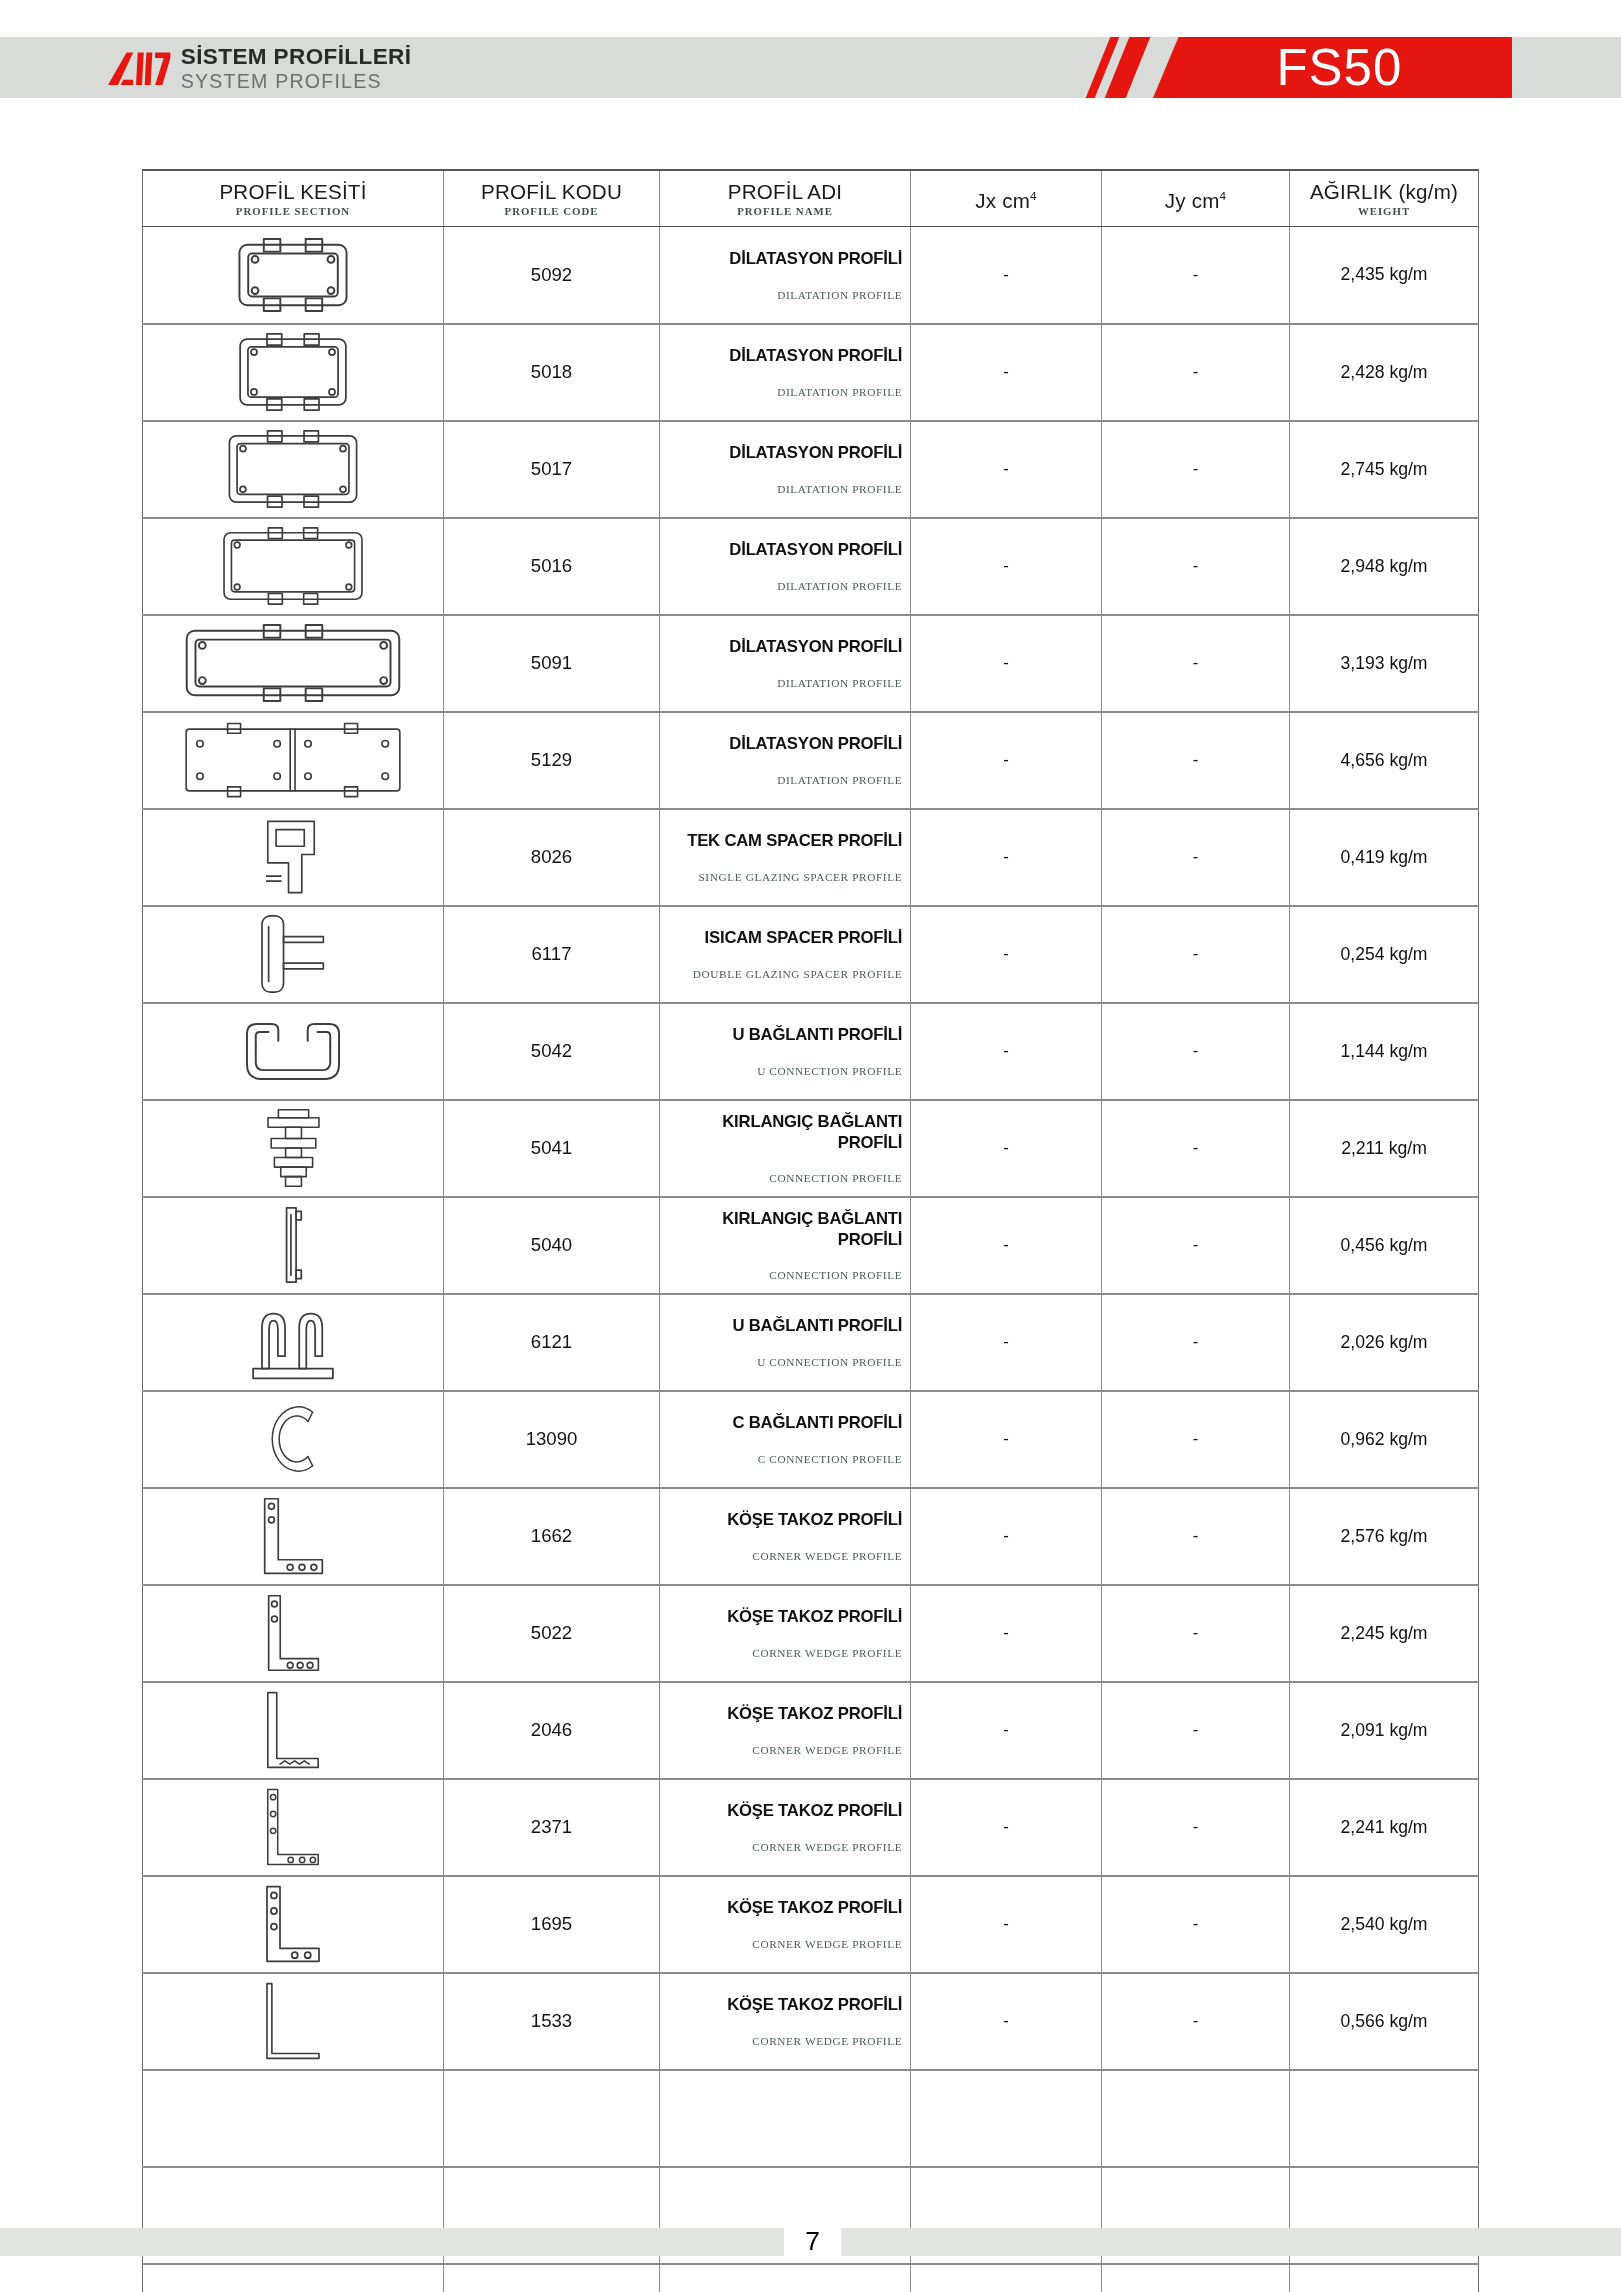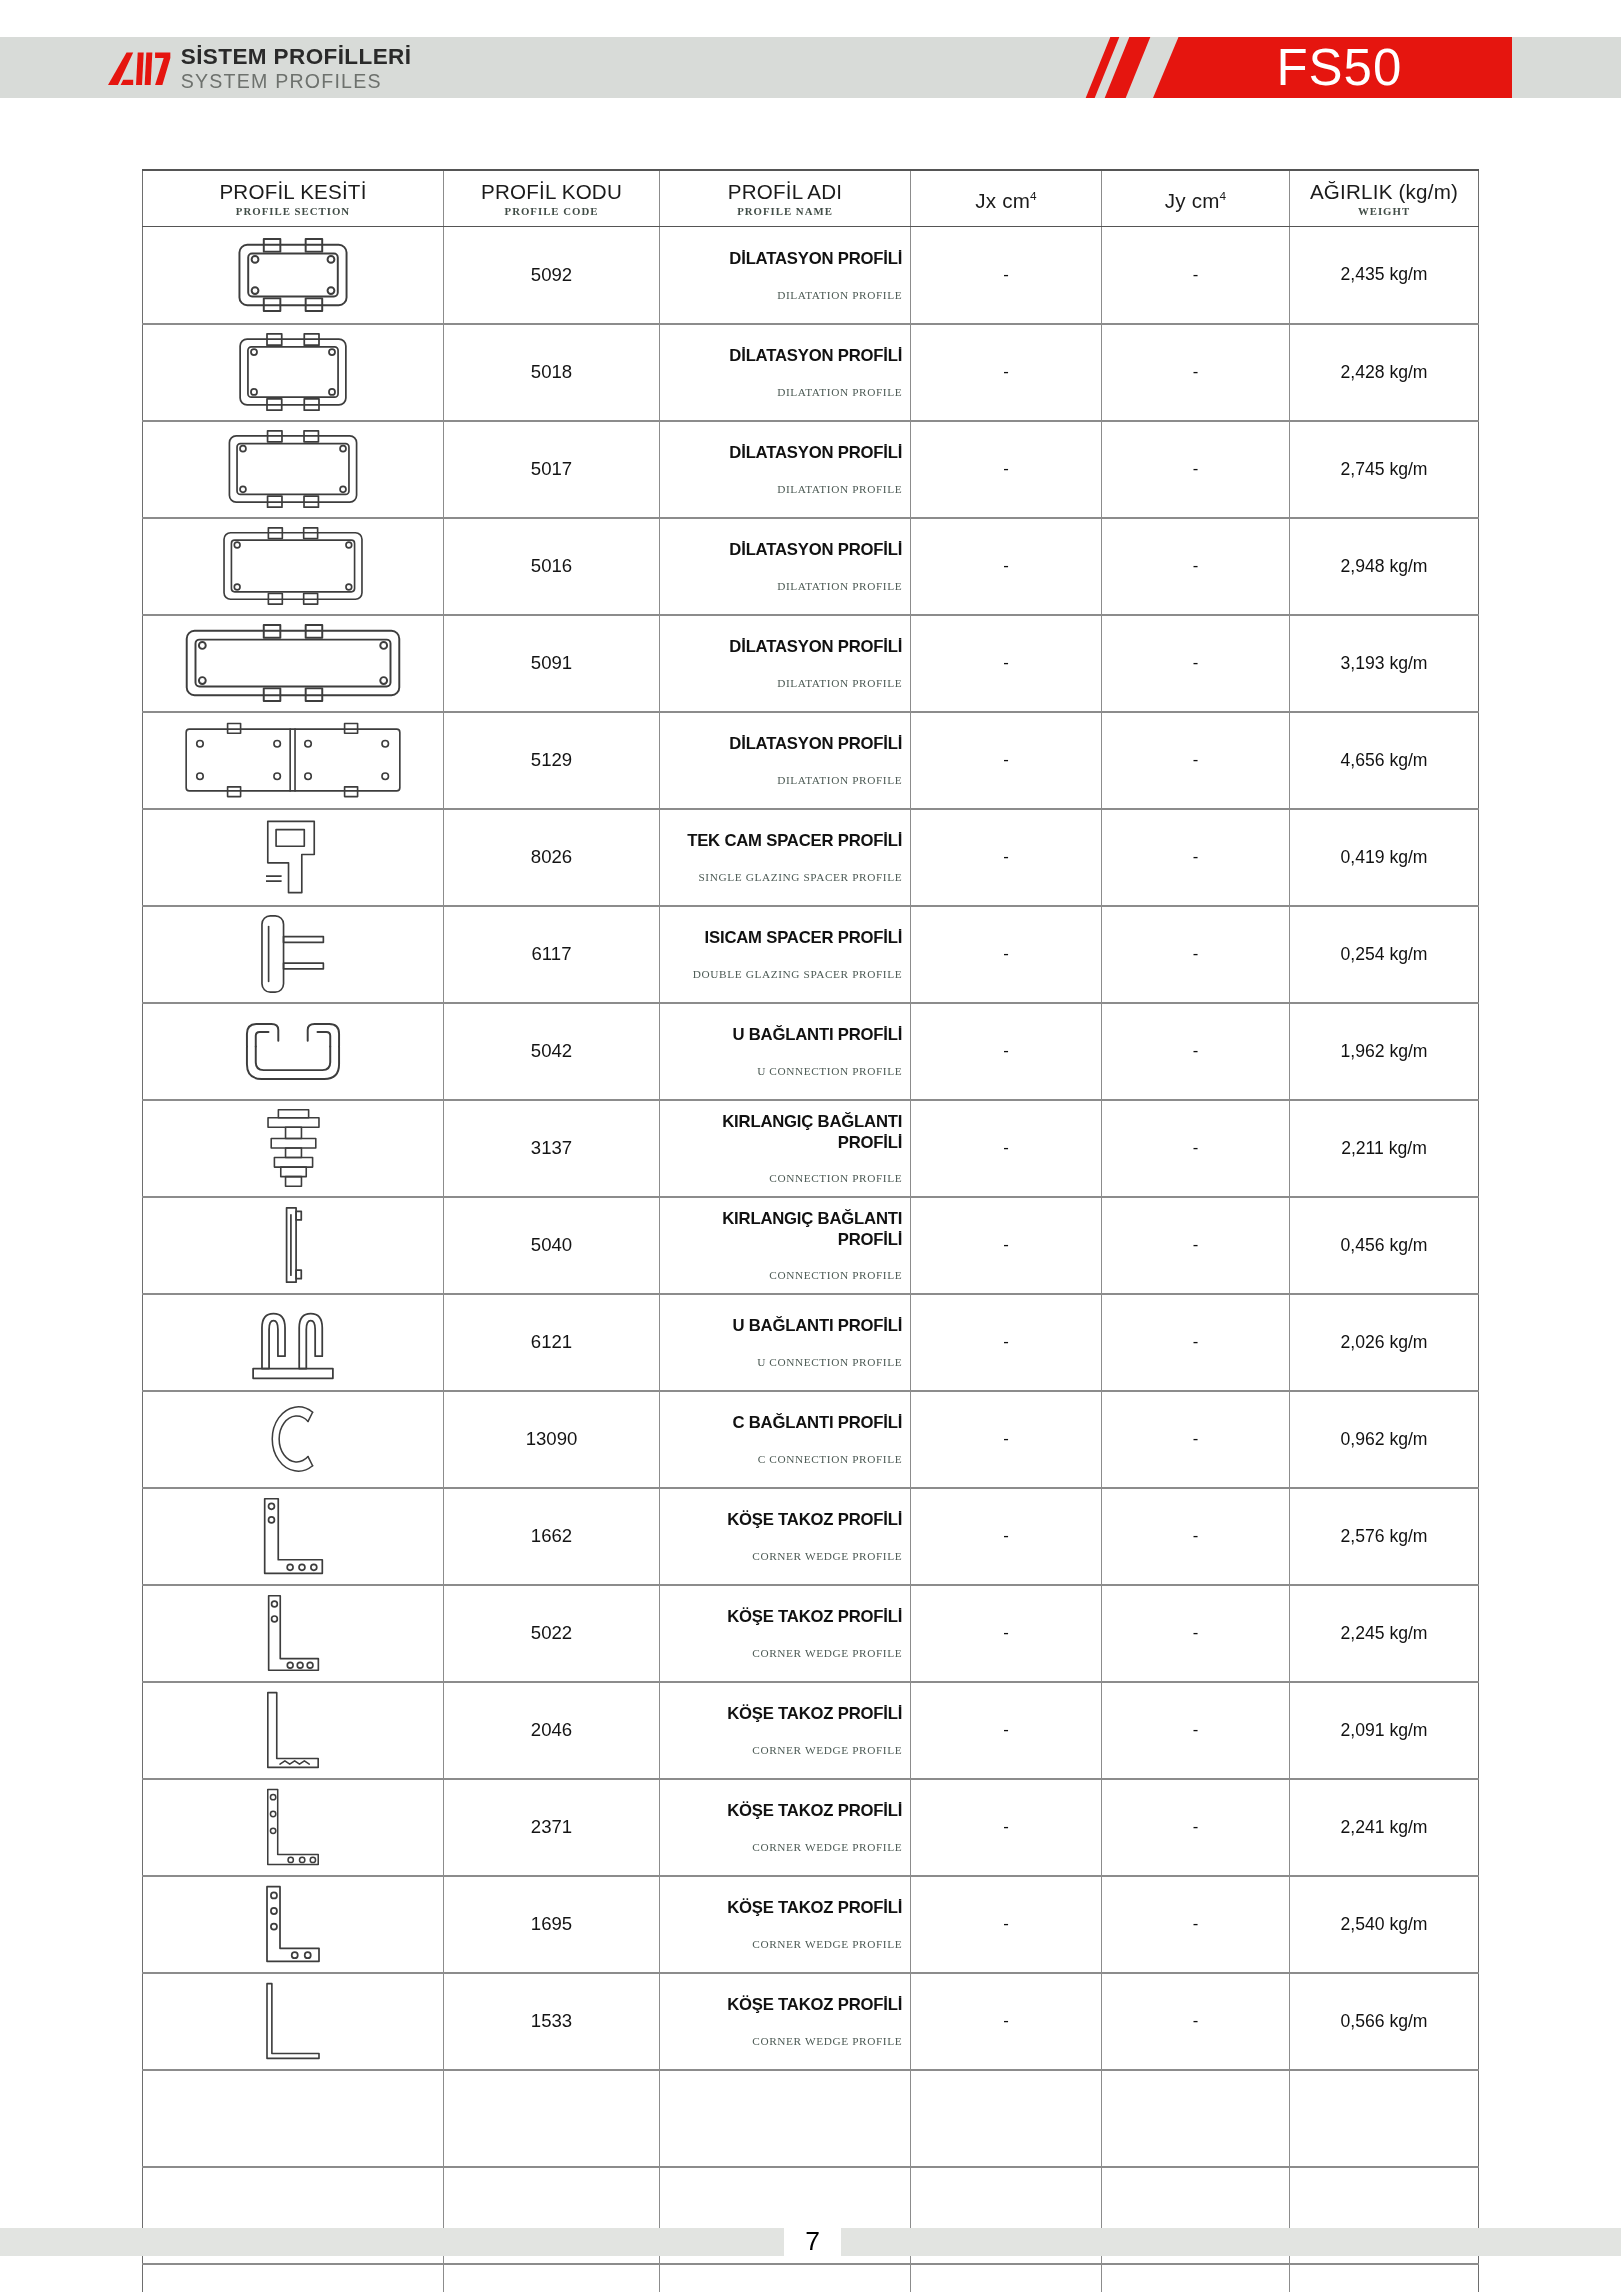--- a/index.html
+++ b/index.html
@@ -345,40 +345,40 @@
               </svg>
             </div>
           </td>
           <td class="c-code">5042</td>
           <td class="c-name">
             <div class="name-tr">U BAĞLANTI PROFİLİ</div>
             <div class="name-en">U CONNECTION PROFILE</div>
           </td>
           <td class="c-dash">-</td>
           <td class="c-dash">-</td>
-          <td class="c-weight">1,962 kg/m</td>
+          <td class="c-weight">1,144 kg/m</td>
         </tr>
         <tr>
           <td class="c-section">
             <div class="shape">
               <svg class="sec" width="53" height="78" viewBox="0 0 66 98">
                 <g class="sec-g">
                   <rect x="14" y="1" width="38" height="10"></rect>
                   <rect x="1" y="11" width="64" height="12"></rect>
                   <rect x="23" y="23" width="20" height="14"></rect>
                   <rect x="5" y="37" width="56" height="12"></rect>
                   <rect x="23" y="49" width="20" height="12"></rect>
                   <rect x="9" y="61" width="48" height="12"></rect>
                   <rect x="17" y="73" width="32" height="12"></rect>
                   <rect x="23" y="85" width="20" height="12"></rect>
                 </g>
               </svg>
             </div>
           </td>
-          <td class="c-code">3137</td>
+          <td class="c-code">5041</td>
           <td class="c-name">
             <div class="name-tr">KIRLANGIÇ BAĞLANTI PROFİLİ</div>
             <div class="name-en">CONNECTION PROFILE</div>
           </td>
           <td class="c-dash">-</td>
           <td class="c-dash">-</td>
           <td class="c-weight">2,211 kg/m</td>
         </tr>
         <tr>
           <td class="c-section">

